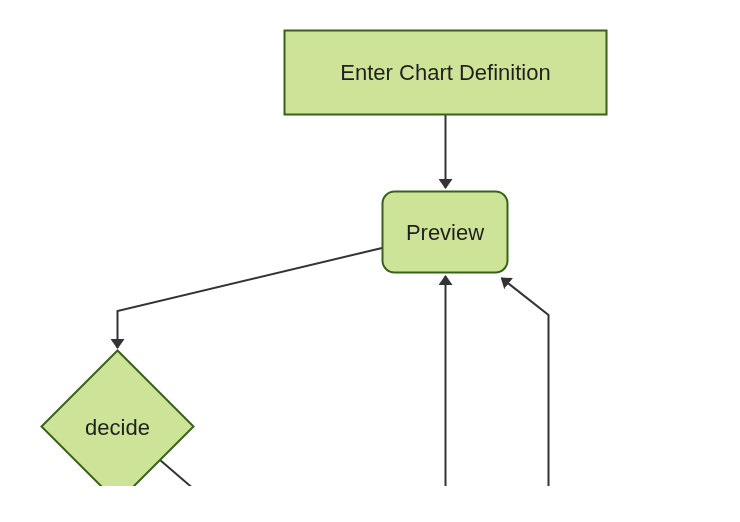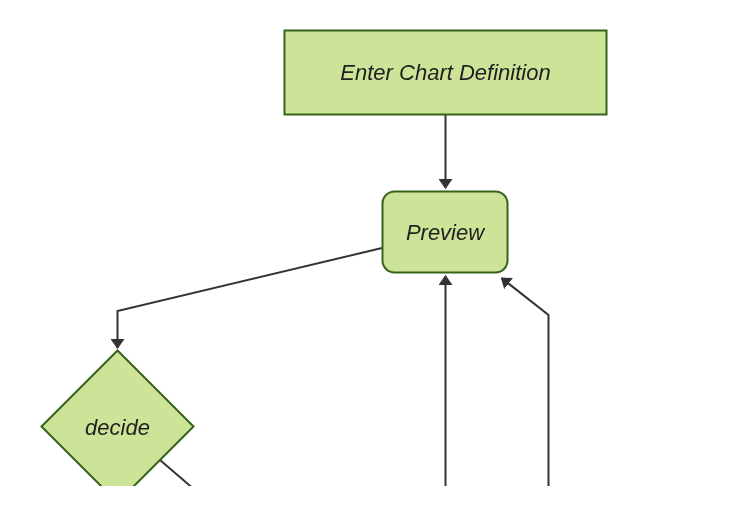--- a/index.html
+++ b/index.html
@@ -7,21 +7,20 @@
     padding: 0;
     background: #ffffff;
   }
   .canvas-wrap {
     position: relative;
     width: 740px;
     height: 486px;
     background: #ffffff;
     overflow: hidden;
     font-family: "Liberation Sans", "DejaVu Sans", sans-serif;
-    font-style: italic;
   }
   svg { display: block; }
   .edge-path {
     fill: none;
     stroke: #333333;
     stroke-width: 2;
   }
   .node-shape {
     fill: #cde498;
     stroke: #36621a;

